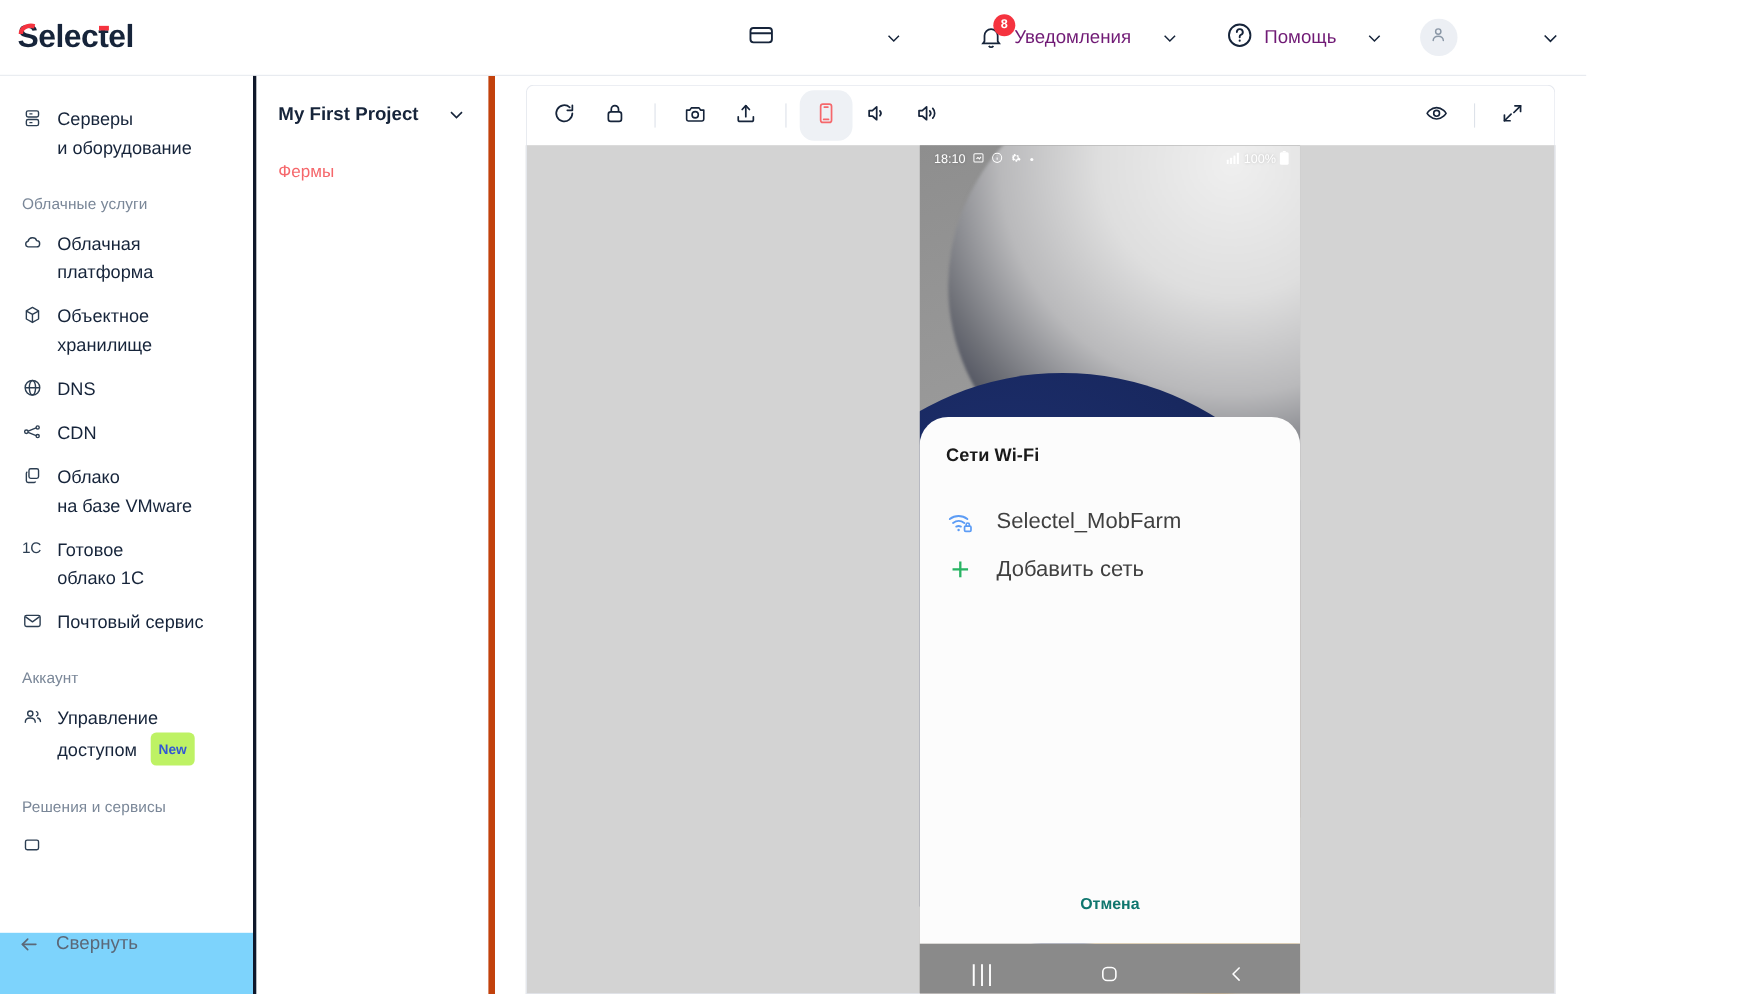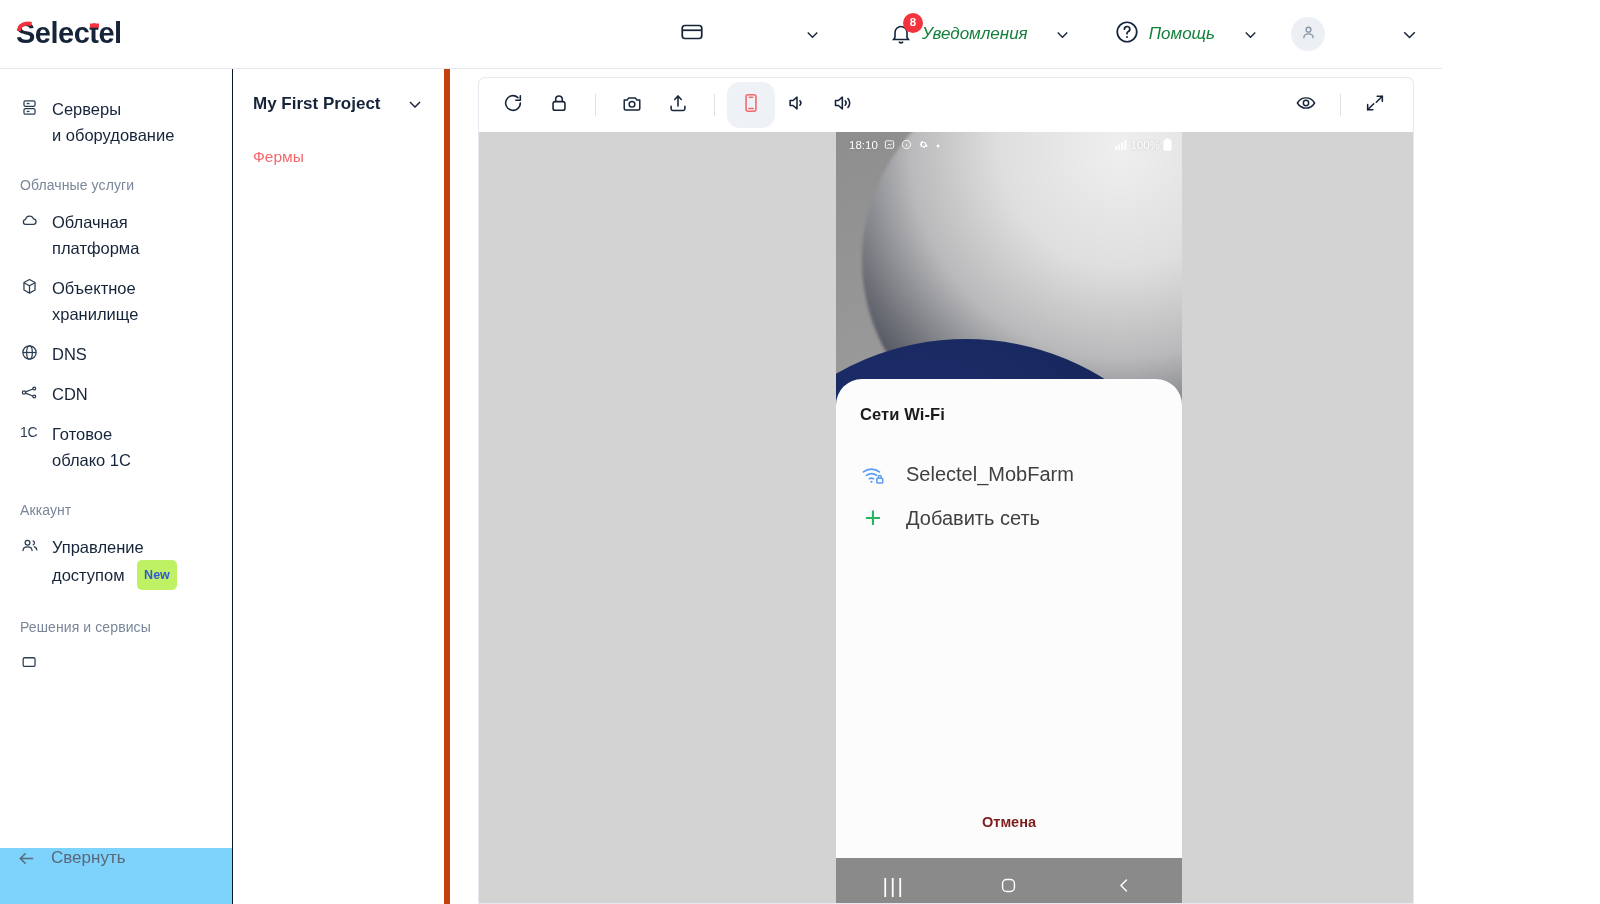--- a/index.html
+++ b/index.html
@@ -19,21 +19,21 @@
     border-bottom: 1px solid #e6e9ef;
     background: #fff;
     position: relative;
   }
   .logo { margin-left: 16px; font-size: 31px; font-weight: 700; letter-spacing: -0.6px;
           position: relative; color: #16243a; line-height: 1; user-select: none; }
   .logo svg { display: block; }
 
   .hdr-center { display: flex; align-items: center; gap: 0; margin-left: 525px; }
   .hdr-item { display: flex; align-items: center; gap: 9px; padding: 6px 10px; border-radius: 6px; cursor: pointer; }
-  .hdr-label { font-size: 17px; color: #15803d; white-space: nowrap; font-style: italic; }
+  .hdr-label { font-size: 17px; color: #701a75; white-space: nowrap; }
   .chev { width: 22px; height: 22px; display: inline-flex; align-items: center; justify-content: center; cursor: pointer; }
   .chev svg { stroke: #16243a; }
   .bell-wrap { position: relative; display: inline-flex; }
   .badge-count {
     position: absolute; top: -9px; right: -10px;
     background: #f5333f; color: #fff; border-radius: 999px;
     min-width: 20px; height: 20px; font-size: 11.5px; font-weight: 600;
     display: flex; align-items: center; justify-content: center; padding: 0 5px;
     line-height: 1;
   }
@@ -43,21 +43,21 @@
     margin-left: 30px; cursor: pointer;
   }
   .hdr-right-chev { position: absolute; right: 22px; top: 50%; transform: translateY(-50%); }
 
   
   .body { display: flex; flex: 1; min-height: 0; }
 
   
   .sidebar {
     width: 233px; min-width: 233px;
-    border-right: 1px solid #0f172a;
+    border-right: 3px solid #0f172a;
     position: relative; background: #fff;
     padding-top: 20px;
     overflow: hidden;
   }
   .nav-item {
     display: flex; align-items: flex-start; gap: 12px;
     padding: 7px 14px 7px 14px; cursor: pointer; border-radius: 6px;
     margin: 0 6px;
   }
   .nav-ico { width: 20px; min-width: 20px; height: 21px; display: flex; align-items: center; justify-content: flex-start; margin-top: 1px; }
@@ -171,21 +171,21 @@
     padding: 26px 0 0 0;
   }
   .wd-title { font-size: 16.5px; font-weight: 700; color: #1a1a1a; padding: 0 24px; letter-spacing: 0.1px; }
   .wd-list { margin-top: 30px; }
   .wd-row { display: flex; align-items: center; gap: 20px; padding: 9px 24px; cursor: pointer; }
   .wd-ico { width: 26px; min-width: 26px; display: flex; align-items: center; justify-content: center; }
   .wd-label { font-size: 20px; color: #404040; }
   .wd-plus { color: #28b463; font-size: 29px; line-height: 1; font-weight: 300; }
   .wd-cancel {
     margin-top: auto; text-align: center; padding-bottom: 28px;
-    color: #7f1d1d; font-weight: 700; font-size: 14.5px; cursor: pointer;
+    color: #0f766e; font-weight: 700; font-size: 14.5px; cursor: pointer;
   }
   .navbar {
     position: absolute; left: 0; right: 0; bottom: 0; height: 55px;
     background: #8a8a8a; display: flex; align-items: center; justify-content: space-around;
     z-index: 6;
   }
   .navbar .nb { cursor: pointer; display: flex; align-items: center; justify-content: center; width: 60px; height: 40px; }
   .nb-recents { color: #fff; font-size: 21px; letter-spacing: 2px; font-weight: 300; }
 </style>
 </head>
@@ -332,29 +332,52 @@
               <circle cx="18" cy="7" r="1.8"></circle>
               <circle cx="18" cy="17" r="1.8"></circle>
             <path d="M7 11.2 16.2 7.6M7 12.8l9.2 3.6"></path>
           </svg>
         </span>
         <span class="nav-txt">
           <span class="ln">CDN</span>
         </span>
       </div>
 
+      <div class="nav-item">
+        <span class="nav-ico">
+          <svg width="19" height="19" viewBox="0 0 24 24" fill="none" stroke="#2c3e52" stroke-width="1.6">
+            <rect x="8" y="4" width="11" height="11" rx="2"></rect>
+            <path d="M15.6 18.6A2 2 0 0 1 14 19.8H7a2 2 0 0 1-2-2V9.4A2 2 0 0 1 6.2 7.6"></path>
+          </svg>
+        </span>
+        <span class="nav-txt">
+          <span class="ln">Облако</span>
+          <span class="ln">на базе VMware</span>
+        </span>
+      </div>
 
       <div class="nav-item">
         <span class="nav-ico ico-1c">1C</span>
         <span class="nav-txt">
           <span class="ln">Готовое</span>
           <span class="ln">облако 1С</span>
         </span>
       </div>
 
+      <div class="nav-item">
+        <span class="nav-ico">
+          <svg width="19" height="19" viewBox="0 0 24 24" fill="none" stroke="#2c3e52" stroke-width="1.6">
+            <rect x="3.2" y="5.6" width="17.6" height="12.8" rx="2"></rect>
+            <path d="m3.8 7 8.2 6 8.2-6" stroke-linejoin="round"></path>
+          </svg>
+        </span>
+        <span class="nav-txt">
+          <span class="ln">Почтовый сервис</span>
+        </span>
+      </div>
 
       <div class="sec-head">Аккаунт</div>
 
       <div class="nav-item">
         <span class="nav-ico">
           <svg width="19" height="19" viewBox="0 0 24 24" fill="none" stroke="#2c3e52" stroke-width="1.6">
             <circle cx="9.5" cy="8.5" r="3"></circle>
             <path d="M3.8 18.4c0-3 2.6-4.8 5.7-4.8s5.7 1.8 5.7 4.8" stroke-linecap="round"></path>
             <path d="M16.5 6.2a2.6 2.6 0 0 1 .2 4.9M18 13.6c2 .5 3.2 1.9 3.2 4" stroke-linecap="round"></path>
           </svg>

